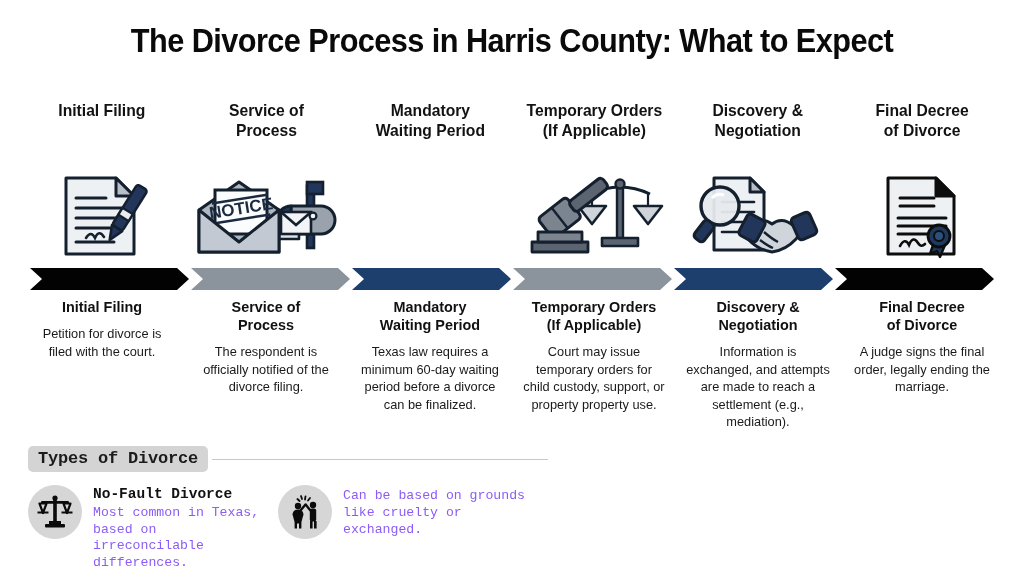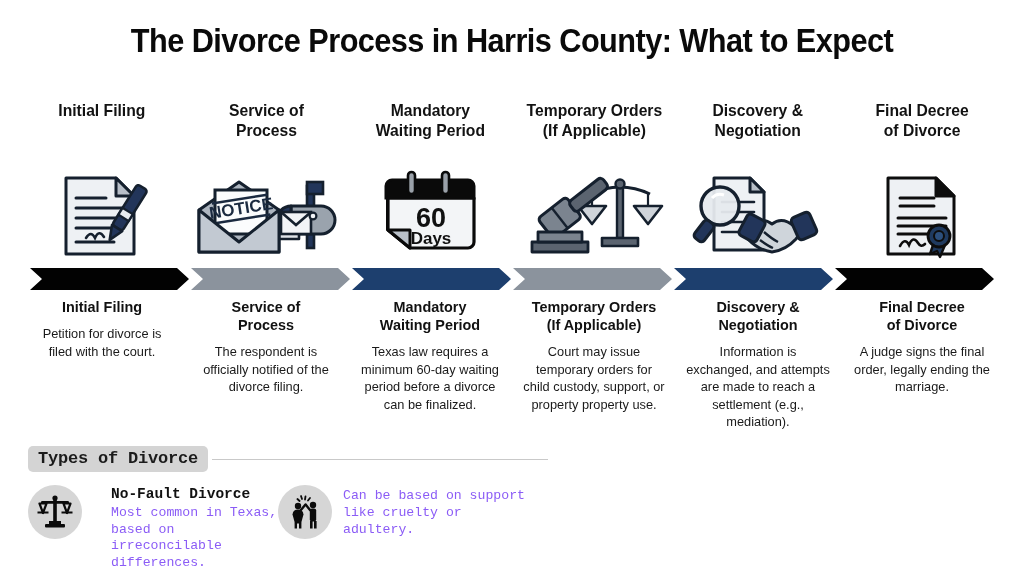--- a/index.html
+++ b/index.html
@@ -134,21 +134,21 @@
     margin-left: 4px;
   }
   .types-items {
     margin-top: 13px;
     display: flex;
   }
   .type-item {
     display: flex;
     align-items: flex-start;
   }
-  .type-item.first { width: 250px; gap: 18px; }
+  .type-item.first { width: 250px; }
   .type-circle {
     width: 54px; height: 54px;
     border-radius: 50%;
     background: #d6d6d6;
     flex: 0 0 54px;
     display: flex;
     align-items: center;
     justify-content: center;
   }
   .type-text { margin-left: 11px; padding-top: 1px; }
@@ -222,32 +222,20 @@
             <line x1="22" y1="47" x2="78" y2="47" stroke="#1b2a40" stroke-width="2.4"></line>
           </g>
           <path d="M8 38 L48 70 L88 38 L88 80 H8 Z" fill="#c2c9d2" stroke="#15202e" stroke-width="3" stroke-linejoin="round"></path>
         </svg>
       </div>
     </div>
 
     <div class="step-col">
       <div class="step-head">Mandatory
 Waiting Period</div>
-      <div class="icon-wrap">
-        <svg width="100" height="90" viewBox="0 0 100 90">
-          <path d="M12 10 h76 a6 6 0 0 1 6 6 v56 a6 6 0 0 1 -6 6 h-60 l-22 -18 v-44 a6 6 0 0 1 6 -6 Z" fill="#0a0a0a"></path>
-          <path d="M8 28 h86 v44 a6 6 0 0 1 -6 6 h-58 l-22 -18 Z" fill="#f3f5f7" stroke="#0a0a0a" stroke-width="3.2" stroke-linejoin="round"></path>
-          <path d="M8 60 l22 18 v-18 Z" fill="#b9c0c8" stroke="#0a0a0a" stroke-width="3" stroke-linejoin="round"></path>
-          <path d="M12 10 h76 a6 6 0 0 1 6 6 v12 h-88 v-12 a6 6 0 0 1 6 -6 Z" fill="#0a0a0a" stroke="#0a0a0a" stroke-width="3"></path>
-          <rect x="28" y="2" width="7" height="22" rx="3.5" fill="#9aa1a9" stroke="#0a0a0a" stroke-width="2.6"></rect>
-          <rect x="62" y="2" width="7" height="22" rx="3.5" fill="#9aa1a9" stroke="#0a0a0a" stroke-width="2.6"></rect>
-          <text x="51" y="57" text-anchor="middle" font-family="Liberation Sans, sans-serif" font-size="27" font-weight="bold" fill="#111111">60</text>
-          <text x="51" y="74" text-anchor="middle" font-family="Liberation Sans, sans-serif" font-size="17" font-weight="bold" fill="#111111">Days</text>
-        </svg>
-      </div>
     </div>
 
     <div class="step-col">
       <div class="step-head">Temporary Orders
 (If Applicable)</div>
       <div class="icon-wrap">
         <svg width="140" height="88" viewBox="0 0 140 88">
 
           <rect x="93" y="14" width="6" height="52" fill="#5b6470" stroke="#15202e" stroke-width="2.4"></rect>
           <path d="M66 22 q30 -14 60 0" fill="none" stroke="#15202e" stroke-width="3"></path>
@@ -406,20 +394,20 @@
             <rect x="13" y="29.5" width="2.4" height="6" fill="#0b0b0b"></rect>
 
             <circle cx="27" cy="12" r="3.2" fill="#0b0b0b"></circle>
             <rect x="23.8" y="15.5" width="6.4" height="13" rx="2" fill="#0b0b0b"></rect>
             <path d="M24 17 l-4 -5" stroke="#0b0b0b" stroke-width="2.4" stroke-linecap="round"></path>
             <rect x="24" y="28" width="2.6" height="7.5" fill="#0b0b0b"></rect>
             <rect x="28" y="28" width="2.6" height="7.5" fill="#0b0b0b"></rect>
           </svg>
         </div>
         <div class="type-text">
-          <div class="type-desc">Can be based on support like cruelty or adultery.</div>
+          <div class="type-desc">Can be based on grounds like cruelty or exchanged.</div>
         </div>
       </div>
 
     </div>
   </div>
 
 </div>
 
 </body></html>

